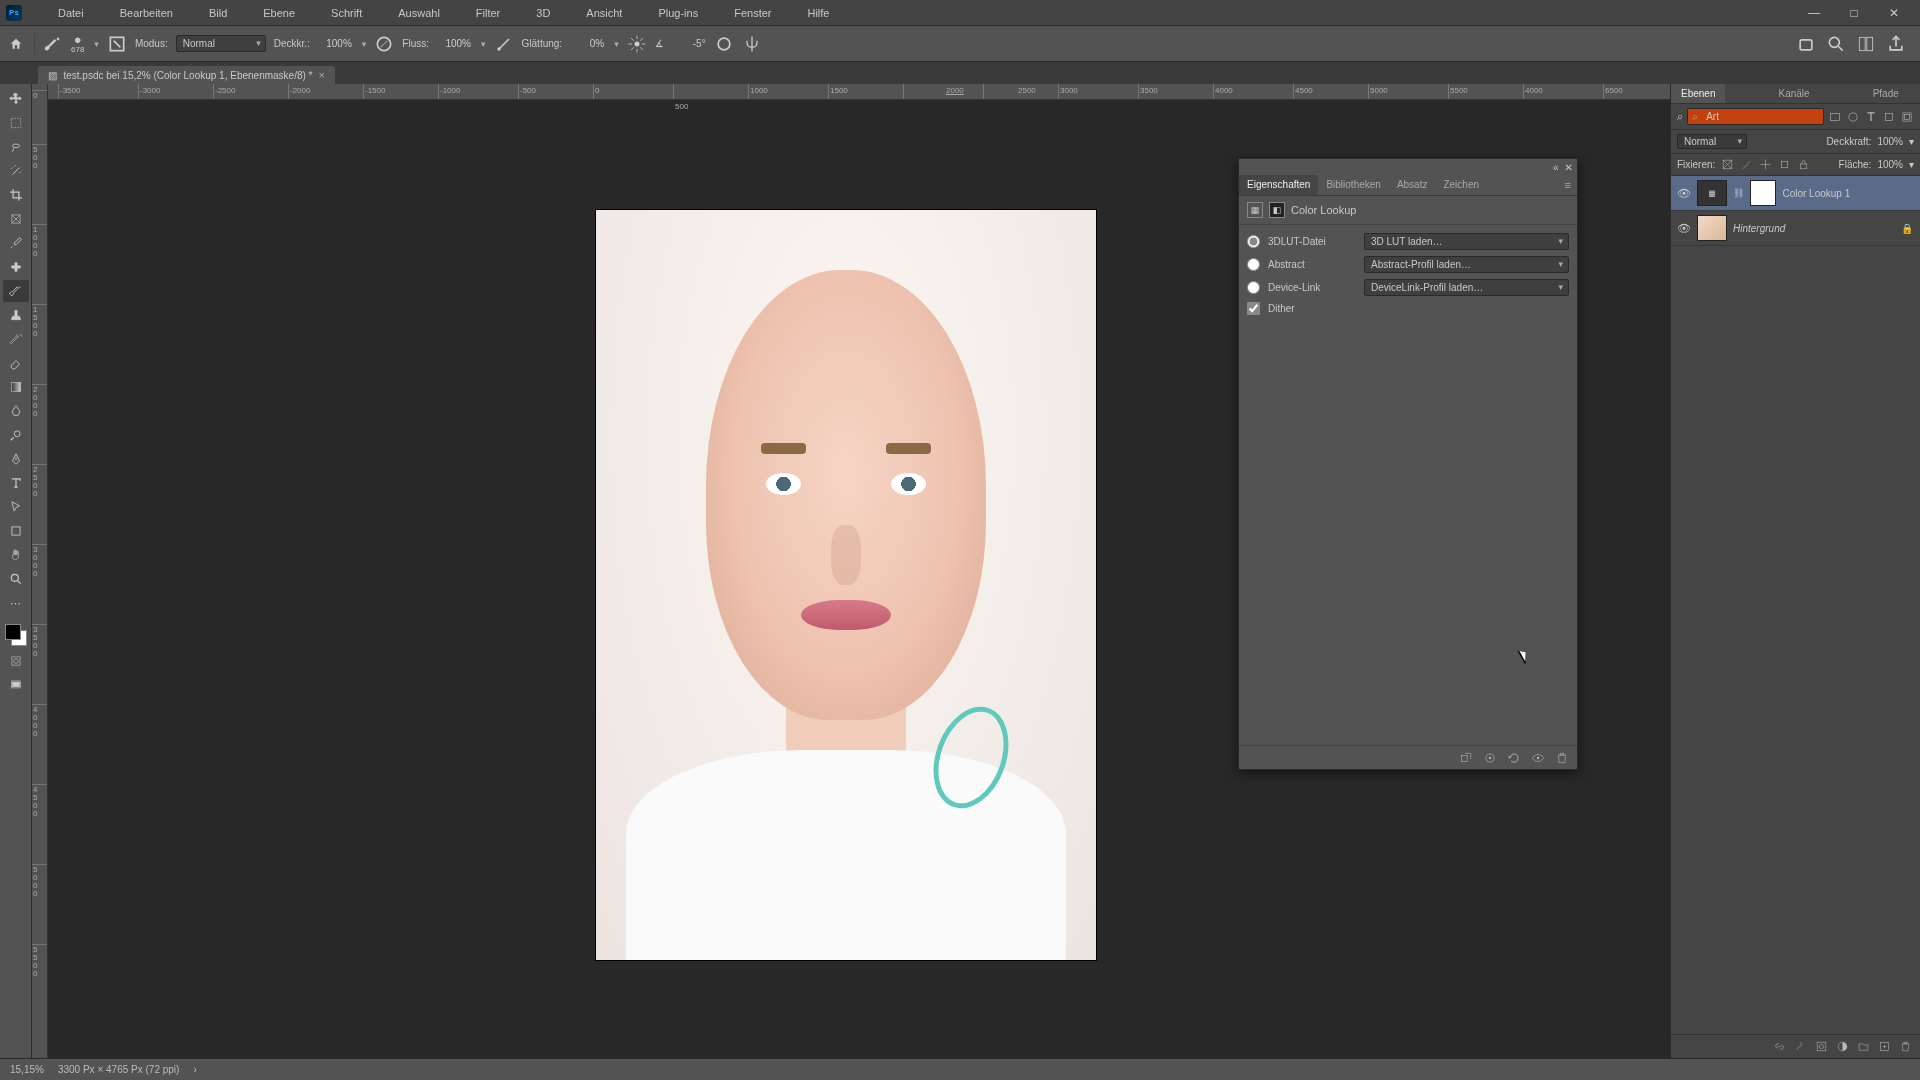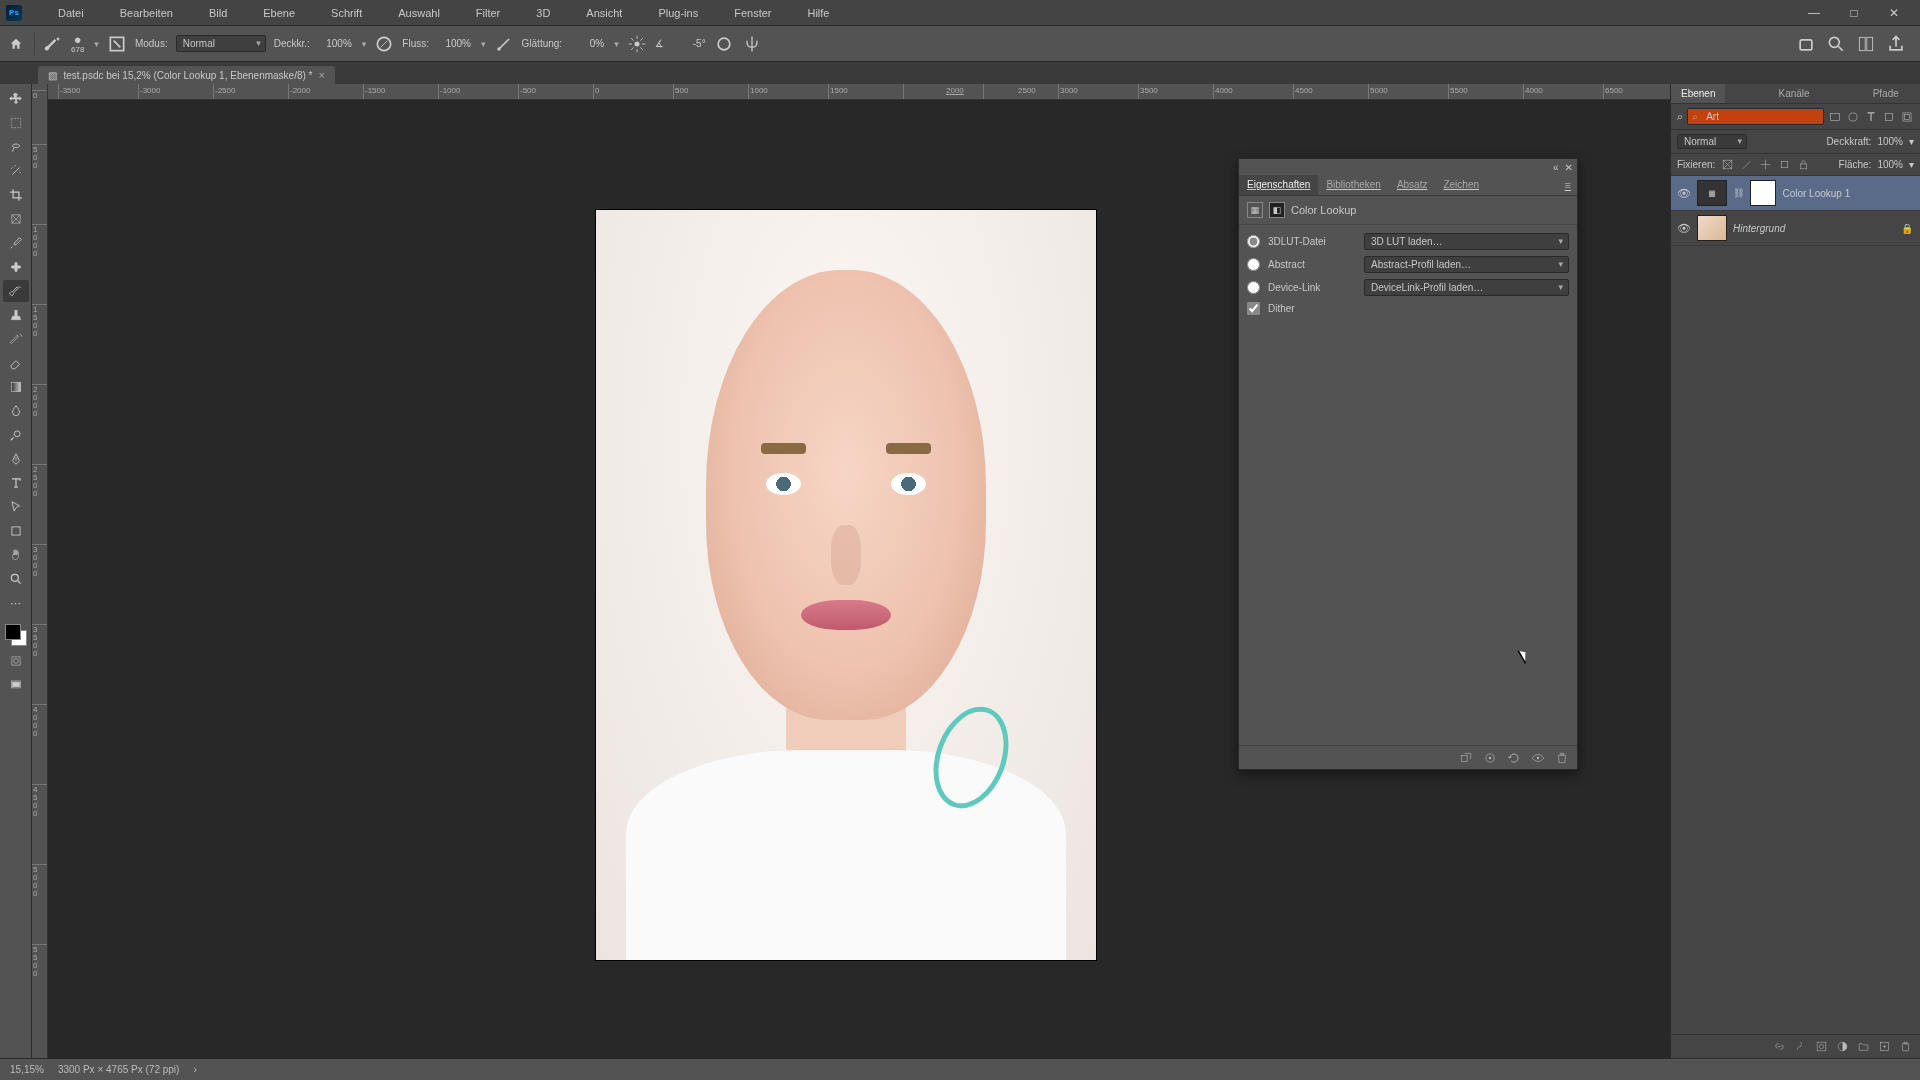--- a/index.html
+++ b/index.html
@@ -61,21 +61,21 @@
 .photo .eye { position:absolute; width:7%; height:3%; background:radial-gradient(circle,#4a6a7a 35%,#fff 36%); border-radius:50%; top:35%; }
 .photo .eye.l { left:34%; } .photo .eye.r { right:34%; }
 .photo .brow { position:absolute; width:9%; height:1.5%; background:#8a6a45; border-radius:4px; top:31%; }
 .photo .brow.l{left:33%;} .photo .brow.r{right:33%;}
 .photo .nose { position:absolute; left:47%; top:42%; width:6%; height:8%; background:rgba(210,160,140,.4); border-radius:40%; }
 .photo .lips { position:absolute; left:41%; top:52%; width:18%; height:4%; background:linear-gradient(#d87a8a,#c05a6c); border-radius:50%/60%; }
 
 
 .props-panel { position:absolute; width:340px; background:#535353; border:1px solid #2a2a2a; border-radius:2px; box-shadow:0 4px 12px rgba(0,0,0,.5); }
 .props-panel .titlebar { height:16px; background:#535353; display:flex; justify-content:flex-end; align-items:center; padding:0 4px; gap:6px; font-size:10px; }
-.props-panel .tabs { display:flex; border-bottom:1px solid #3a3a3a;text-decoration:underline; }
+.props-panel .tabs { display:flex; border-bottom:1px solid #3a3a3a; }
 .props-panel .tabs .t { padding:4px 8px; font-size:10px; color:#aaa; }
 .props-panel .tabs .t.active { color:#eee; background:#454545; }
 .props-panel .hdr { display:flex; align-items:center; gap:6px; padding:6px 8px; border-bottom:1px solid #444; }
 .props-panel .hdr .ic { width:16px;height:16px;border:1px solid #888;display:flex;align-items:center;justify-content:center;font-size:9px; }
 .props-panel .body { padding:8px 8px 14px; }
 .props-panel .row { display:flex; align-items:center; gap:8px; margin-bottom:6px; }
 .props-panel .row input[type=radio],.props-panel .row input[type=checkbox]{ accent-color:#888; margin:0; }
 .props-panel .row .lbl { flex:0 0 88px; font-size:10px; }
 .props-panel .row .sel { flex:1; background:#3f3f3f; border:1px solid #2a2a2a; padding:2px 18px 2px 6px; font-size:10px; position:relative; border-radius:2px; }
 .props-panel .row .sel::after { content:"▾"; position:absolute; right:5px; color:#aaa; font-size:9px; }
@@ -417,21 +417,21 @@
         <div class="lbl" style="left: 242px;">-2000</div>
         <div class="tick" style="left: 315px;"></div>
         <div class="lbl" style="left: 317px;">-1500</div>
         <div class="tick" style="left: 390px;"></div>
         <div class="lbl" style="left: 392px;">-1000</div>
         <div class="tick" style="left: 470px;"></div>
         <div class="lbl" style="left: 472px;">-500</div>
         <div class="tick" style="left: 545px;"></div>
         <div class="lbl" style="left: 547px;">0</div>
         <div class="tick" style="left: 625px;"></div>
-        <div class="lbl" style="left: 627px;">500</div>
+        <div class="lbl" style="left: 627px; margin-top: 16px;">500</div>
         <div class="tick" style="left: 700px;"></div>
         <div class="lbl" style="left: 702px;">1000</div>
         <div class="tick" style="left: 780px;"></div>
         <div class="lbl" style="left: 782px;">1500</div>
         <div class="tick" style="left: 855px;"></div>
         <div class="lbl" style="left: 898px; text-decoration: underline;">2000</div>
         <div class="tick" style="left: 935px;"></div>
         <div class="lbl" style="left: 937px; margin-left: 33px;">2500</div>
         <div class="tick" style="left: 1010px;"></div>
         <div class="lbl" style="left: 1012px;">3000</div>

